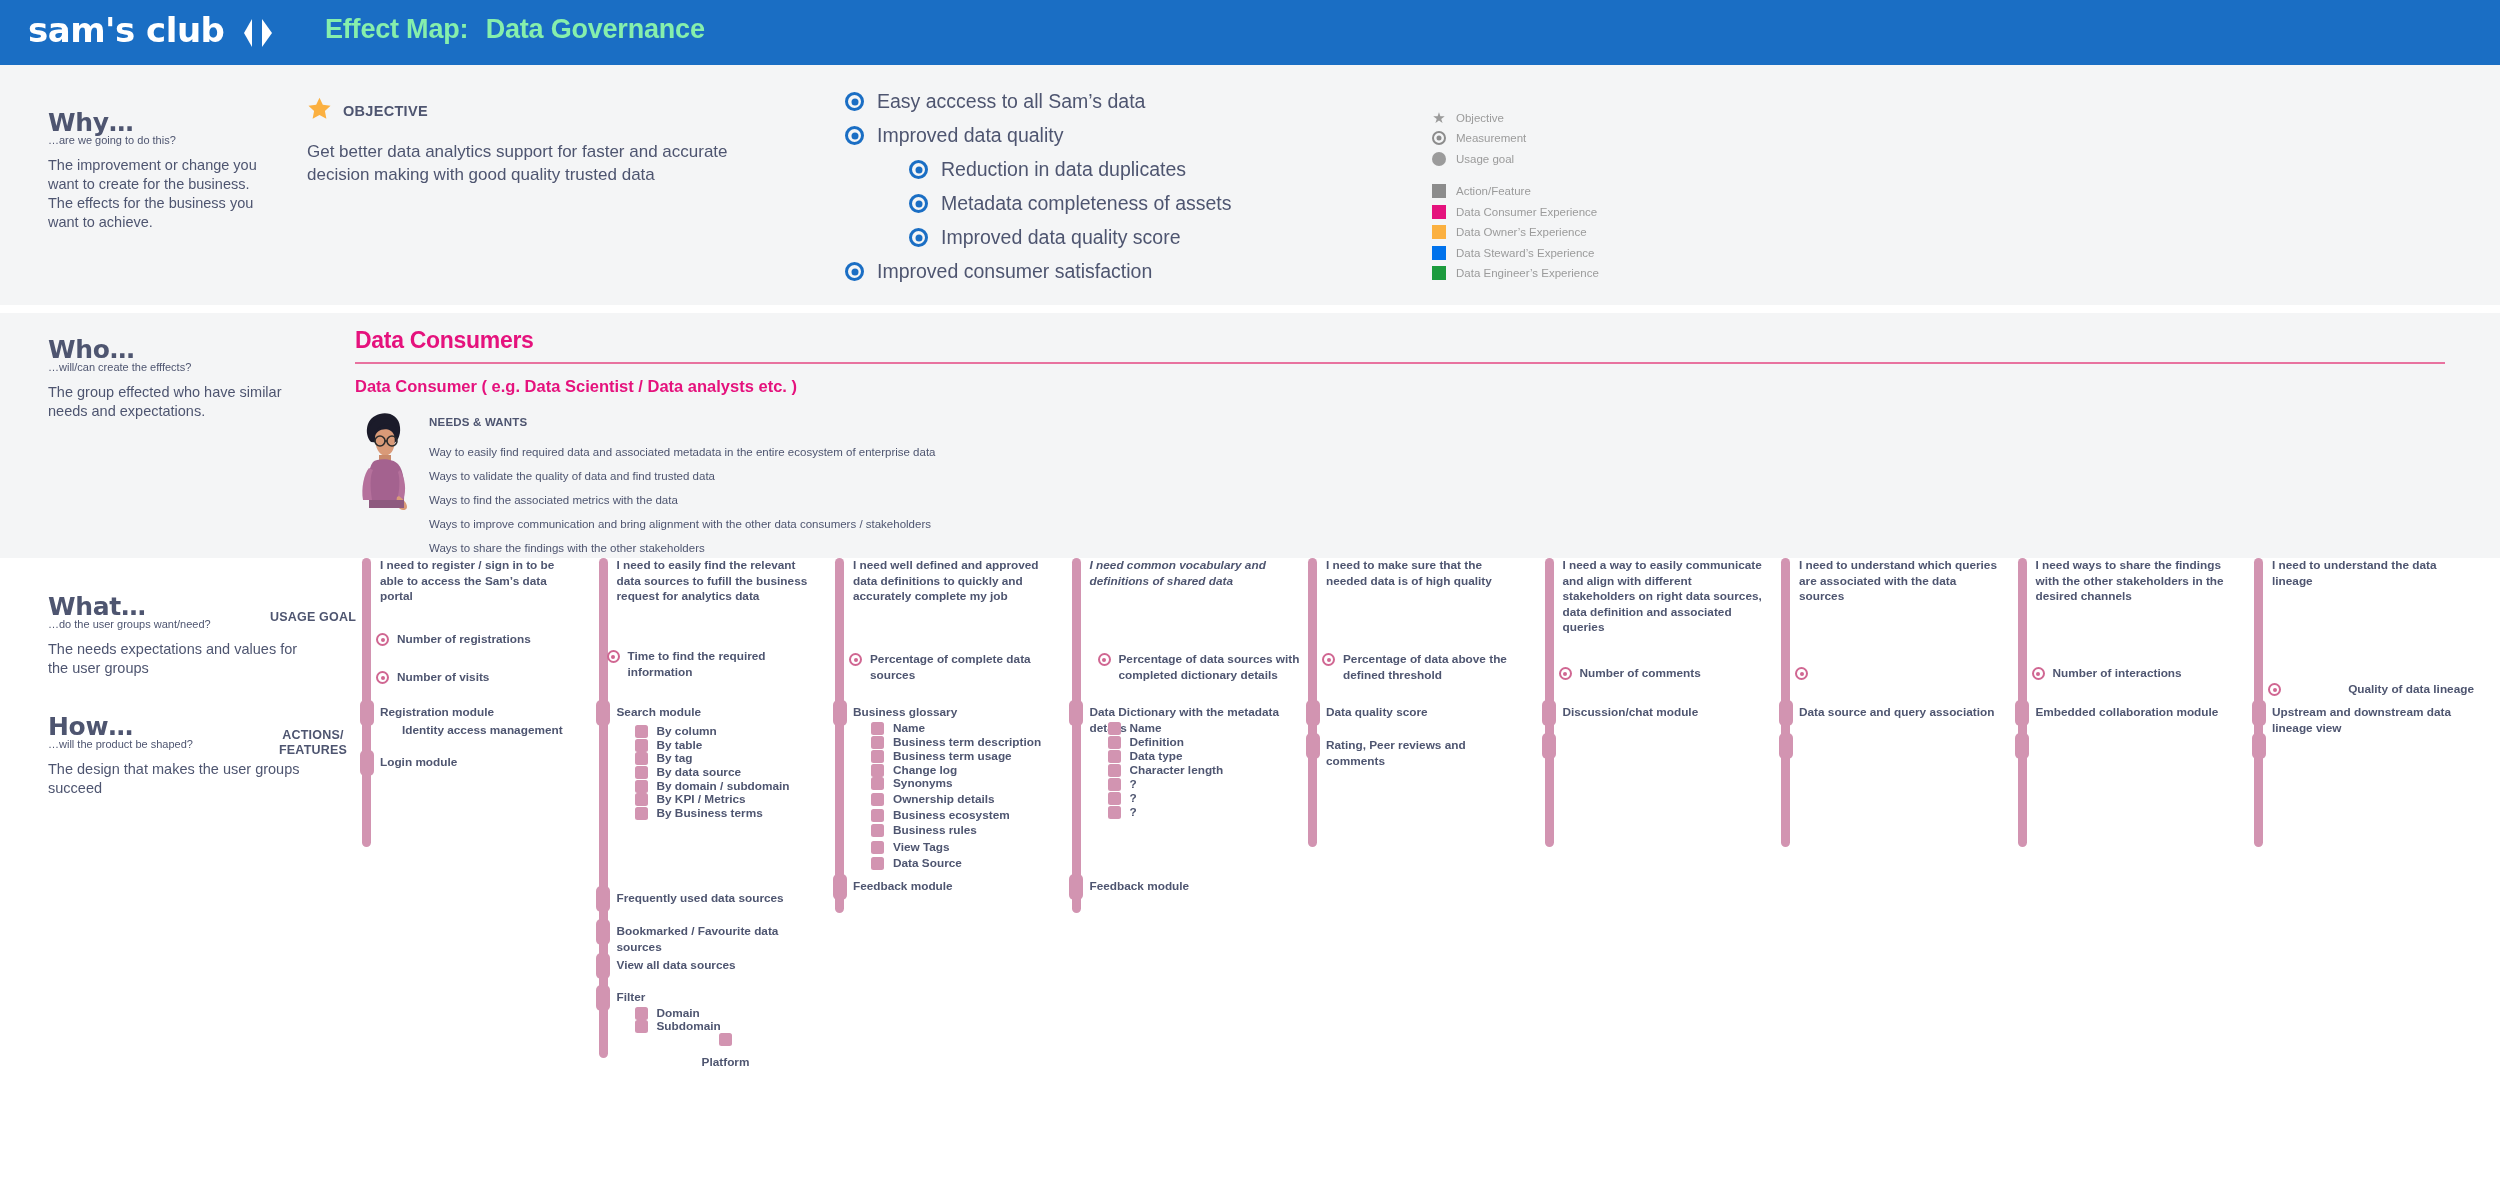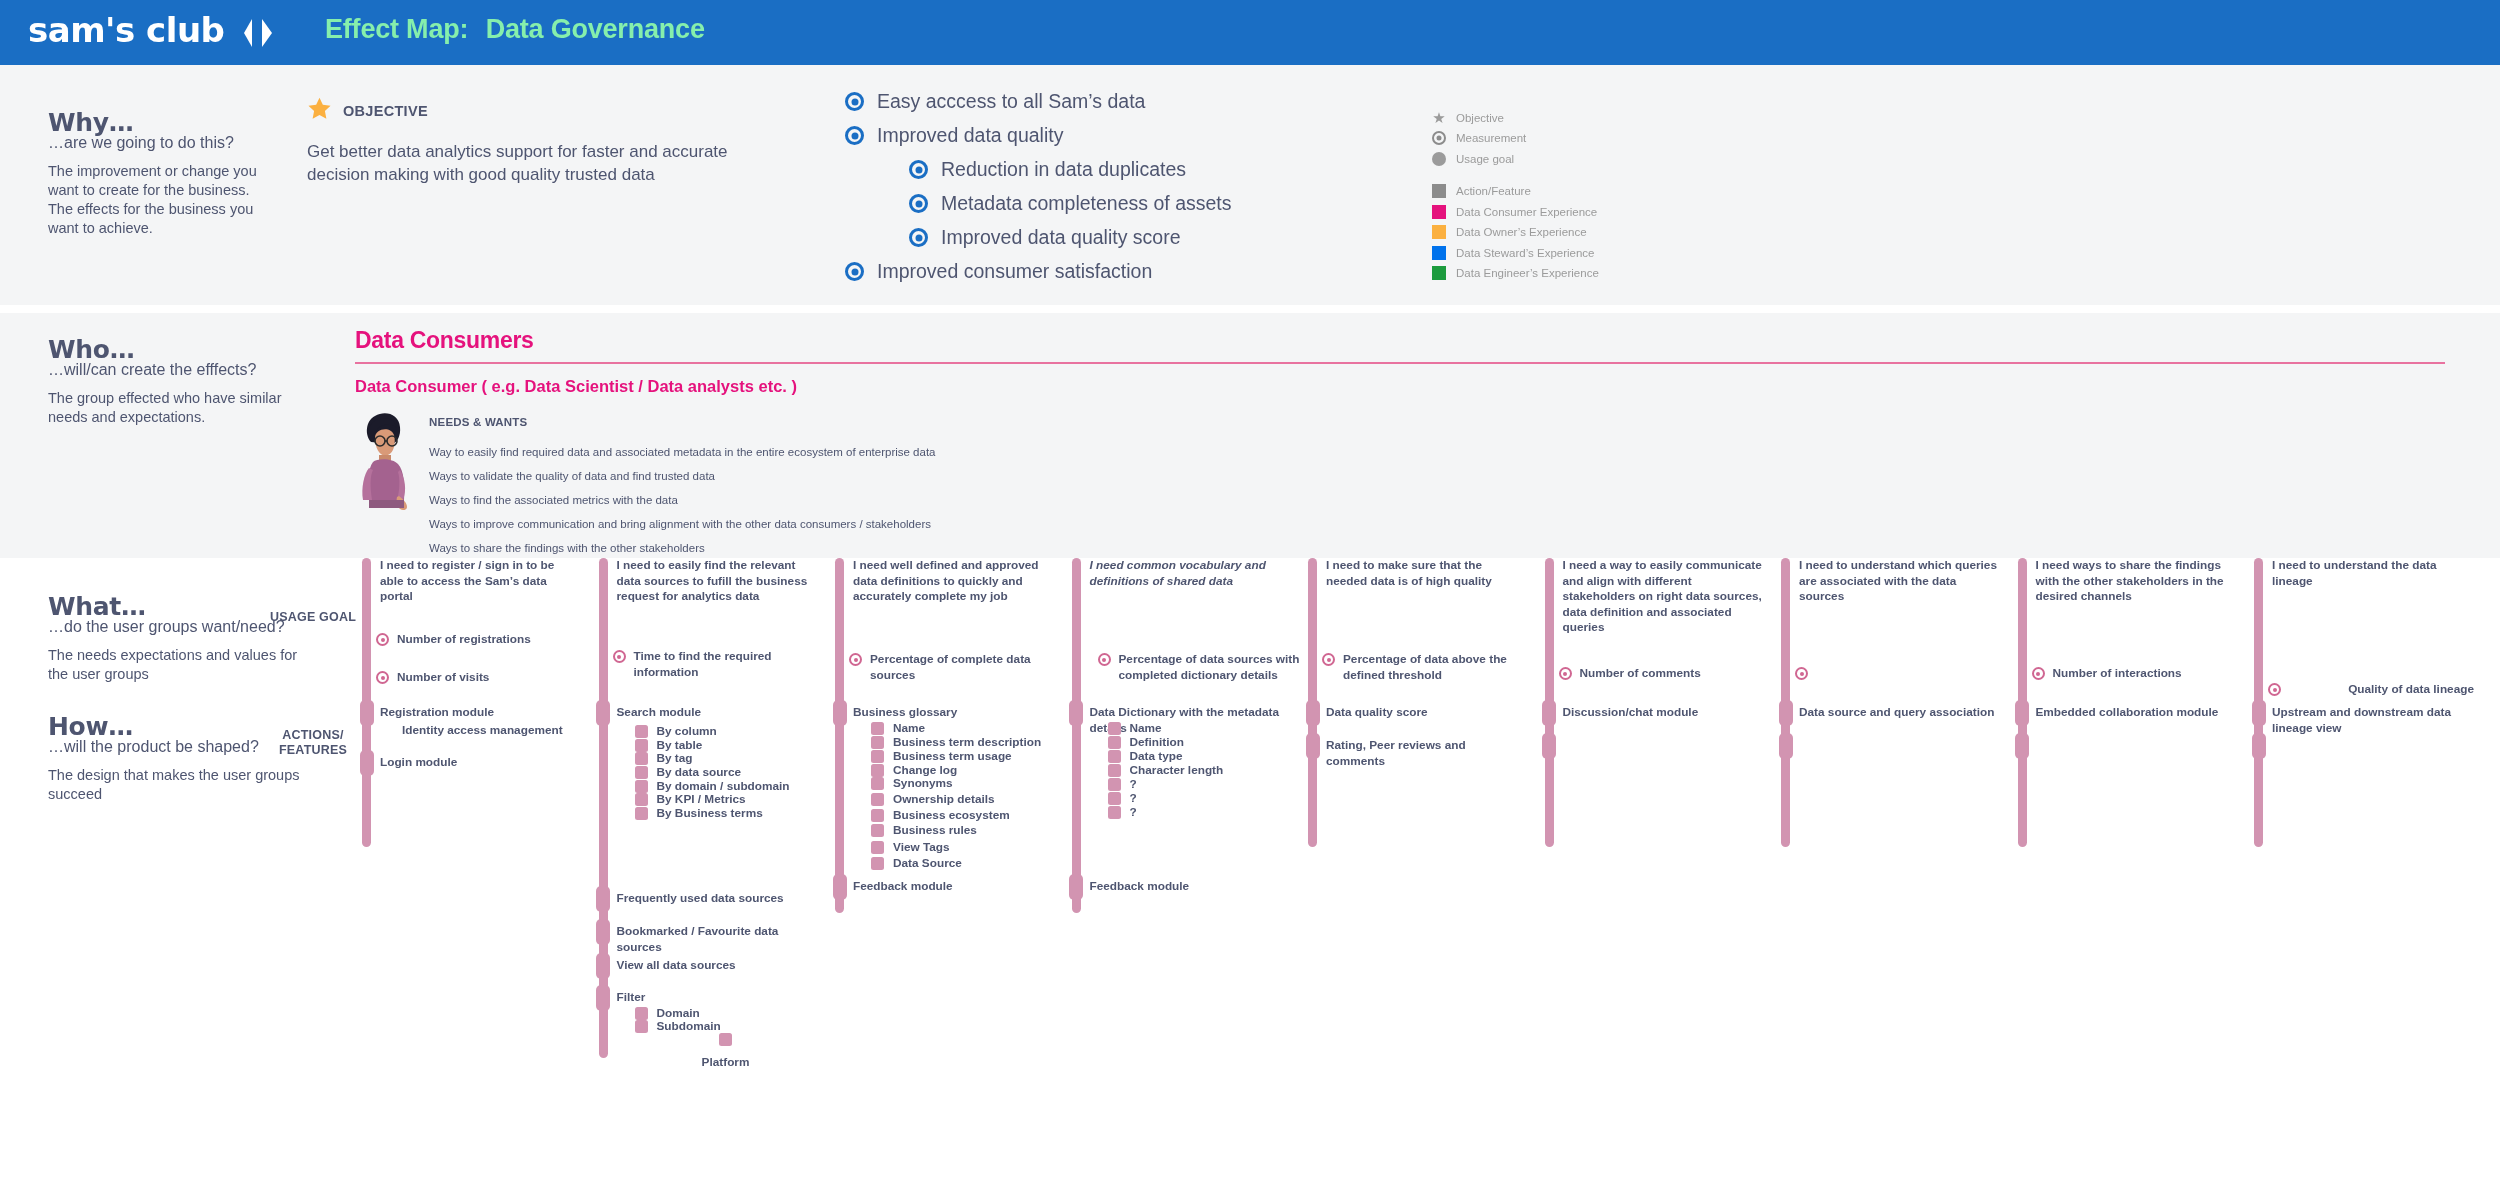--- a/index.html
+++ b/index.html
@@ -31,21 +31,21 @@
   
   .band-why {
     position: absolute; left: 0; top: 65px; width: 2500px; height: 240px;
     background: #f4f5f6;
   }
   .rowlabel { position: absolute; }
   .rowlabel .big {
     font-size: 25px; font-weight: bold; color: #4e5570; letter-spacing: -0.3px;
     font-family: "DejaVu Sans", sans-serif;
   }
-  .rowlabel .sub { font-size: 16px; color: #4e5570; margin-top: -3px; }
+  .rowlabel .sub { font-size: 11px; color: #4e5570; margin-top: -3px; }
   .rowlabel .desc { font-size: 14.5px; color: #4e5570; margin-top: 10px; line-height: 1.32; }
 
   .objective-block { position: absolute; left: 307px; top: 96px; width: 470px; }
   .obj-head { display: flex; align-items: center; gap: 11px; }
   .obj-title { font-size: 14.5px; font-weight: bold; color: #4e5570; letter-spacing: 0.3px; }
   .obj-text { font-size: 17px; color: #4e5570; margin-top: 16px; line-height: 1.35; }
 
   .goals { position: absolute; left: 845px; top: 90px; }
   .goal-row { display: flex; align-items: center; gap: 13px; margin-bottom: 11px; }
   .goal-row.indent { margin-left: 64px; }
@@ -297,21 +297,21 @@
         </div>
         <div class="knob" style="top: 142px;"></div>
         <div class="feat abs" style="left: 18px; top: 147px; width: 200px;">Registration module</div>
         <div class="feat abs" style="left: 40px; top: 165px; width: 178px;">Identity access management</div>
         <div class="knob" style="top: 192px;"></div>
         <div class="feat abs" style="left: 18px; top: 197px; width: 200px;">Login module</div>
       </div>
       <div class="column" style="left: 598.5px; width: 220px;">
         <div class="bar" style="height: 500px;"></div>
         <div class="goal-txt abs" style="left: 18px; top: 0px; width: 200px;">I need to easily find the relevant data sources to fufill the business request for analytics data</div>
-        <div class="meas abs" style="left: 14px; top: 91px; width: 206px;">
+        <div class="meas abs" style="left: 8px; top: 91px; width: 206px;">
           <span class="meas-mrk"></span>
           <span class="meas-txt">Time to find the required information</span>
         </div>
         <div class="knob" style="top: 142px;"></div>
         <div class="feat abs" style="left: 18px; top: 147px; width: 200px;">Search module</div>
         <div class="knob" style="top: 328px;"></div>
         <div class="feat abs" style="left: 18px; top: 333px; width: 200px;">Frequently used data sources</div>
         <div class="knob" style="top: 361px;"></div>
         <div class="feat abs" style="left: 18px; top: 366px; width: 200px;">Bookmarked / Favourite data sources</div>
         <div class="knob" style="top: 395px;"></div>

